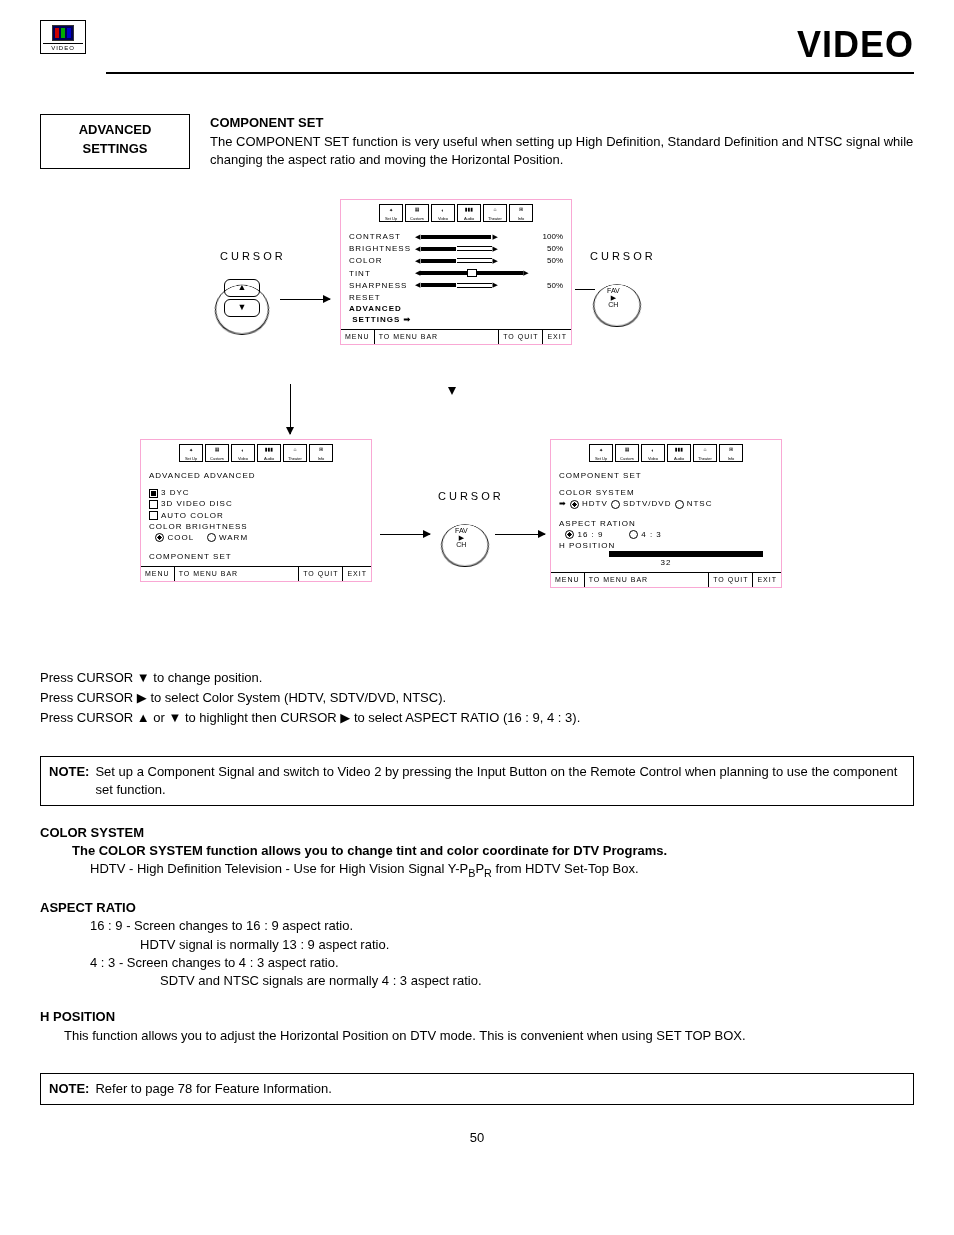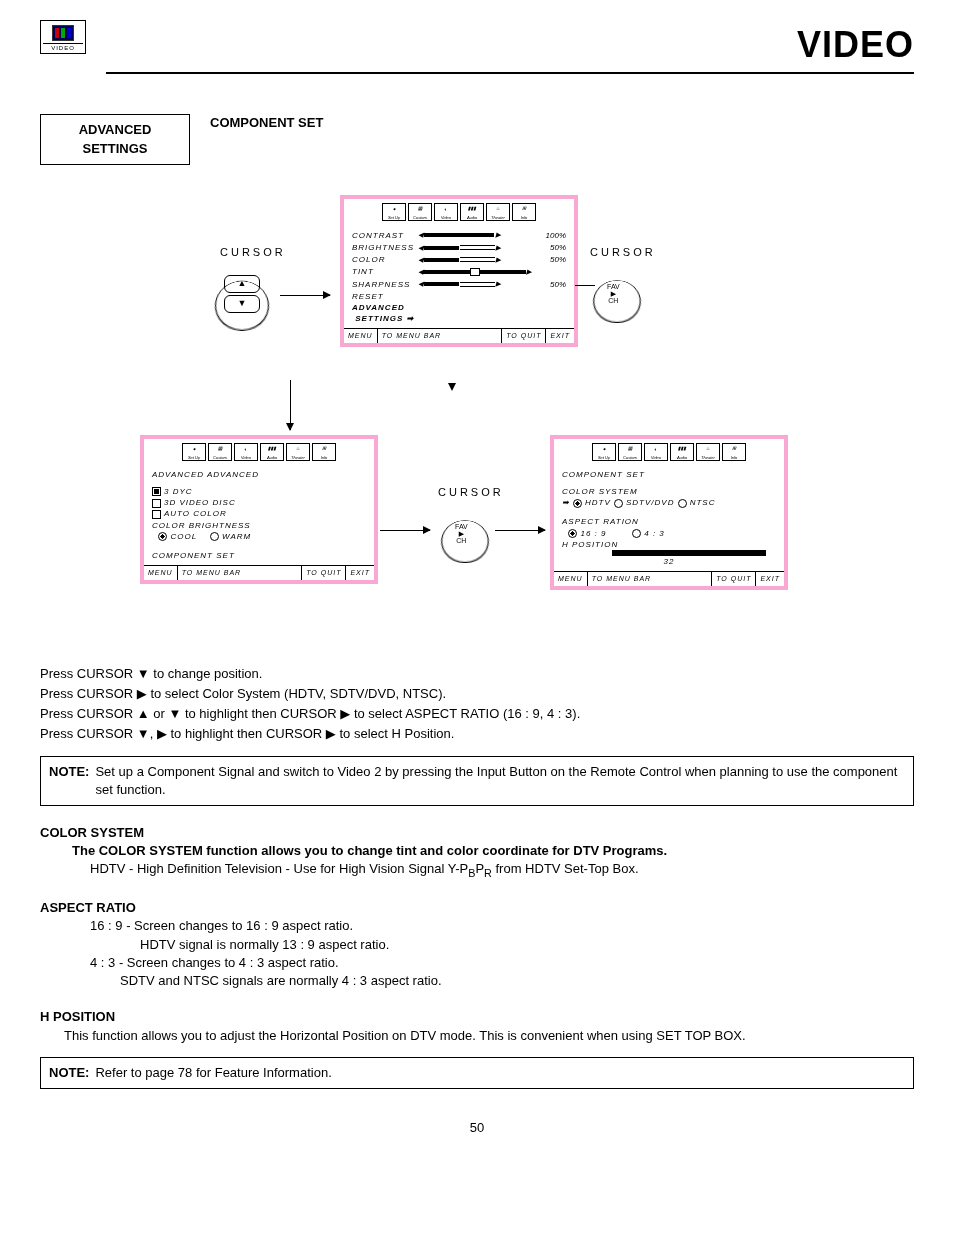--- a/index.html
+++ b/index.html
@@ -54,25 +54,24 @@
     font-size: 13px;
     flex-shrink: 0;
   }
   .sec-heading { font-weight: bold; font-size: 13px;}
   .diagram-area {
     position: relative;
     height: 460px;
     margin-bottom: 20px;
   }
   .panel {
-    border: 4px solid #f9a8d4;
+    border: 1px solid #f9a8d4;
     position: absolute;
     background: #fff;
     font-size: 8px;
-    font-style: italic;
   }
   .panel .iconrow {
     display: flex;
     justify-content: center;
     gap: 2px;
     padding: 4px;
   }
   .panel .iconrow .ic {
     border: 1px solid #000;
     width: 22px;
@@ -101,24 +100,24 @@
   .remote-cluster .outline{border:1px solid #000; border-radius:50%; width:50px; height:70px; position:relative; transform:perspective(100px) rotateX(50deg);}
   .remote-cluster .btns{position:absolute; top:10px; left:8px;}
   .remote-cluster .btns div{border:1px solid #000; width:34px; height:16px; border-radius:6px; margin:2px 0; text-align:center; font-size:9px; line-height:14px;}
   .arrow{position:absolute; font-size:16px;}
   .arrow.long { width: 50px; height:1px; background:#000;}
   .arrow.long::after{content:''; position:absolute; right:-1px; top:-4px; border-left:8px solid #000; border-top:4px solid transparent; border-bottom:4px solid transparent;}
   .arrow.down{width:1px; background:#000;}
   .arrow.down::after{content:''; position:absolute; bottom:-1px; left:-4px; border-top:8px solid #000; border-left:4px solid transparent; border-right:4px solid transparent;}
 
   .instr{margin:2px 0;}
-  .note-box{border:1px solid #000; padding:6px 8px; margin:12px 0 18px 0; display:flex; gap:6px;}
+  .note-box{border:1px solid #000; padding:6px 8px; margin:28px 0 18px 0; display:flex; gap:6px;}
   .note-box .nb{font-weight:bold; flex-shrink:0;}
   .sub-list{margin-left:50px;}
-  .page-num{text-align:center; margin-top:30px; font-size:13px;}
+  .page-num{text-align:center; margin-top:24px; font-size:13px;}
   .bold{font-weight:bold;}
   .ls{letter-spacing:1px;}
   .chk::before{content:''; display:inline-block; width:7px; height:7px; border:1px solid #000; margin-right:3px; vertical-align:middle;}
   .chk.on::before{background:#000; box-shadow:inset 0 0 0 1px #fff;}
   .rad::before{content:''; display:inline-block; width:7px; height:7px; border:1px solid #000; border-radius:50%; margin-right:3px; vertical-align:middle;}
   .rad.on::before{background:radial-gradient(#000 40%, #fff 45%);}
   .fav-remote{position:absolute;}
   .fav-remote .outline{border:1px solid #000; border-radius:50%; width:44px; height:60px; transform:perspective(90px) rotateX(50deg); position:relative;}
   .fav-remote .inner{position:absolute; top:18px; left:13px; font-size:7px; text-align:center; line-height:1;}
 </style>
@@ -141,20 +140,21 @@
 </div>
 
 
 <div class="head-row">
   <div class="adv-box">
     <span>ADVANCED</span><br>
     <span>SETTINGS</span>
   </div>
   <div>
     <div class="sec-heading">COMPONENT SET</div>
+    <div>The COMPONENT SET function is very useful when setting up High Definition, Standard Definition and NTSC signal while changing the aspect ratio and moving the Horizontal Position.</div>
   </div>
 </div>
 
 
 <div class="diagram-area">
 
   <div class="cursor-lbl" style="top:60px; left:180px;">CURSOR</div>
 
   <div class="remote-cluster" style="top:78px; left:176px;">
     <div class="outline"></div>
@@ -371,21 +371,20 @@
         <span>EXIT</span>
       </div>
   </div>
 </div>
 
 
 <div>
   <div class="instr">Press CURSOR ▼ to change position.</div>
   <div class="instr">Press CURSOR  ▶ to select Color System (HDTV, SDTV/DVD, NTSC).</div>
   <div class="instr">Press CURSOR ▲ or ▼ to highlight then CURSOR  ▶ to select ASPECT RATIO (16 : 9, 4 : 3).</div>
-  <div class="instr">Press CURSOR ▼, ▶ to highlight then CURSOR  ▶ to select H Position.</div>
 </div>
 
 
 <div class="note-box">
   <span class="nb">NOTE:</span>
   <span>Set up a Component Signal and switch to Video 2 by pressing the Input Button on the Remote Control when planning to use the component set function.</span>
 </div>
 
 
 <div>
@@ -396,21 +395,21 @@
   </div>
 </div>
 
 <br>
 
 <div>
   <div class="sec-heading">ASPECT RATIO</div>
   <div class="sub-list">16 : 9 - Screen changes to 16 : 9 aspect ratio.</div>
   <div style="margin-left:100px;">HDTV signal is normally 13 : 9 aspect ratio.</div>
   <div class="sub-list">4 : 3 -  Screen changes to 4 : 3 aspect ratio.</div>
-  <div style="margin-left:80px;">SDTV and NTSC signals are normally 4 : 3 aspect ratio.</div>
+  <div style="margin-left:120px;">SDTV and NTSC signals are normally 4 : 3 aspect ratio.</div>
 </div>
 
 <br>
 
 <div>
   <div class="sec-heading">H POSITION</div>
   <div style="margin-left:24px;">This function allows you to adjust the Horizontal Position on DTV mode. This is convenient when using SET TOP BOX.</div>
 </div>
 
 

